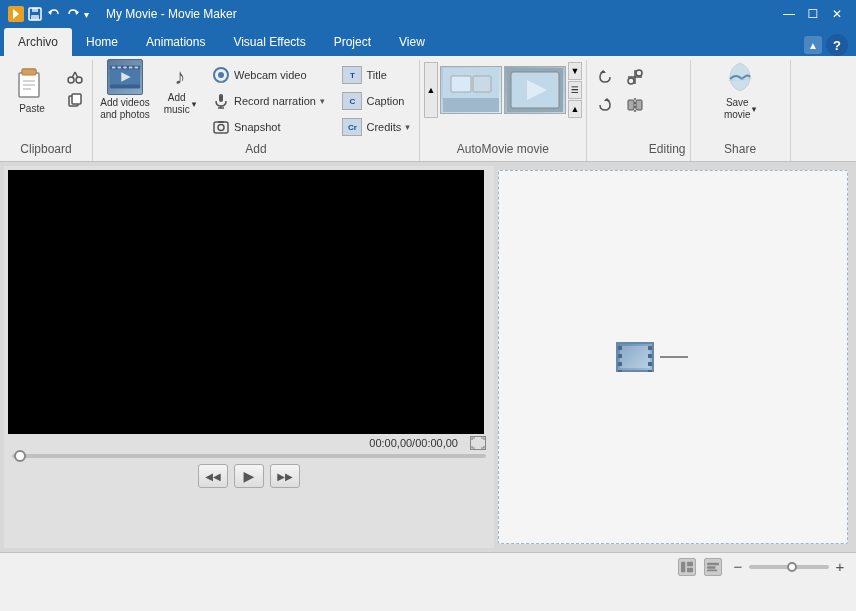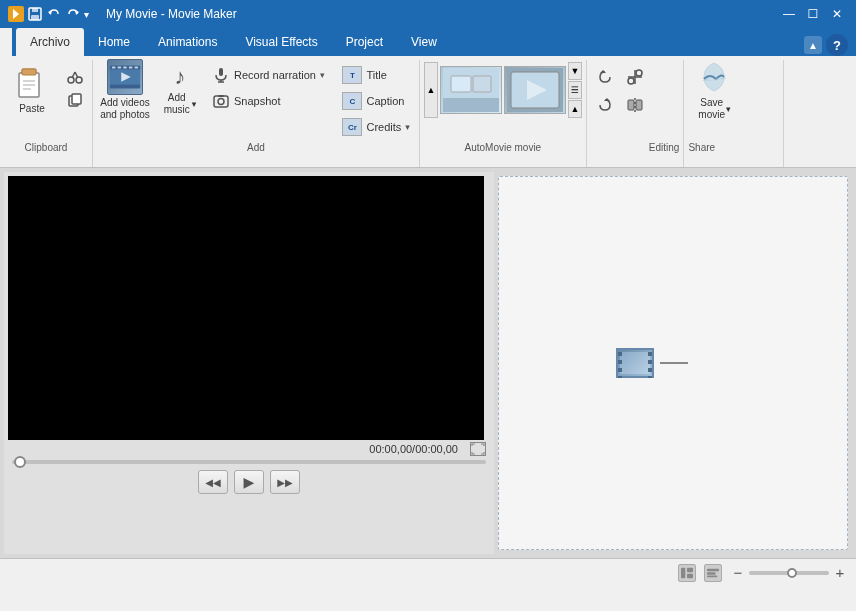--- a/index.html
+++ b/index.html
@@ -22,21 +22,20 @@
       cursor: pointer; font-size: 12px; display: flex; align-items: center; justify-content: center;
     }
 
     
     #ribbon-tabs {
       background: #1e6ab2;
       display: flex;
       align-items: flex-end;
       padding: 0 4px;
       height: 28px;
-      margin-left: 12px;
     }
     .ribbon-tab {
       padding: 4px 14px;
       font-size: 12px;
       color: white;
       cursor: pointer;
       height: 100%;
       display: flex; align-items: center;
       border-top-left-radius: 3px;
       border-top-right-radius: 3px;
@@ -63,23 +62,23 @@
       min-width: 60px;
     }
     .ribbon-group-content {
       display: flex;
       flex: 1;
       align-items: flex-start;
       gap: 2px;
     }
     .ribbon-group-label {
       text-align: center;
-      font-size: 10px;
+      font-size: 12px;
       color: #555;
-      padding: 2px 0 14px;
+      padding: 2px 0 5px;
       margin-top: auto;
     }
 
     
     .ribbon-btn-large {
       display: flex; flex-direction: column; align-items: center; justify-content: center;
       width: 52px; height: 56px; cursor: pointer; border: 1px solid transparent;
       border-radius: 3px; padding: 2px; gap: 2px;
     }
     .ribbon-btn-large .btn-icon { width: 32px; height: 32px; }
@@ -114,21 +113,21 @@
 
     
     #editing-group {
       display: flex; flex-direction: row; align-items: stretch;
       border-right: 1px solid #d0d0d0;
       padding: 2px 4px 0 4px;
     }
 
     
     #share-group {
-      display: flex; flex-direction: column; align-items: flex-start;
+      display: flex; flex-direction: column; align-items: center;
       border-right: 1px solid #d0d0d0;
       padding: 2px 4px 0 4px;
     }
 
     
     #main-content {
       display: flex;
       height: calc(611px - 28px - 28px - 86px - 28px);
       background: #e8e8e8;
       padding: 4px;
@@ -352,20 +351,30 @@
       </div>
 
       <div class="ribbon-btn-large" style="width:46px;">
         <div class="btn-icon" style="width:32px;height:32px;display:flex;align-items:center;justify-content:center;font-size:22px;color:#555;">♪</div>
         <span class="btn-label" style="display:flex;align-items:center;gap:2px;">Add<br>music <span style="font-size:9px;">▾</span></span>
       </div>
 
       <div style="display:flex;flex-direction:row;gap:8px;">
 
         <div class="ribbon-col">
+          <div class="ribbon-btn-small">
+            <div style="width:18px;height:18px;display:flex;align-items:center;justify-content:center;">
+              <svg viewBox="0 0 18 18" width="18" height="18">
+                <circle cx="9" cy="9" r="7" fill="none" stroke="#4a7aaa" stroke-width="2"></circle>
+                <circle cx="9" cy="9" r="3" fill="#4a7aaa"></circle>
+                <rect x="7" y="15" width="4" height="2" fill="#888"></rect>
+              </svg>
+            </div>
+            <span>Webcam video</span>
+          </div>
           <div class="ribbon-btn-small">
             <div style="width:18px;height:18px;display:flex;align-items:center;justify-content:center;">
               <svg viewBox="0 0 18 18" width="18" height="18">
                 <rect x="7" y="2" width="4" height="8" rx="2" fill="#555"></rect>
                 <path d="M4 9 Q4 14 9 14 Q14 14 14 9" fill="none" stroke="#555" stroke-width="1.5"></path>
                 <line x1="9" y1="14" x2="9" y2="16" stroke="#555" stroke-width="1.5"></line>
                 <line x1="6" y1="16" x2="12" y2="16" stroke="#555" stroke-width="1.5"></line>
               </svg>
             </div>
             <span>Record narration</span>

